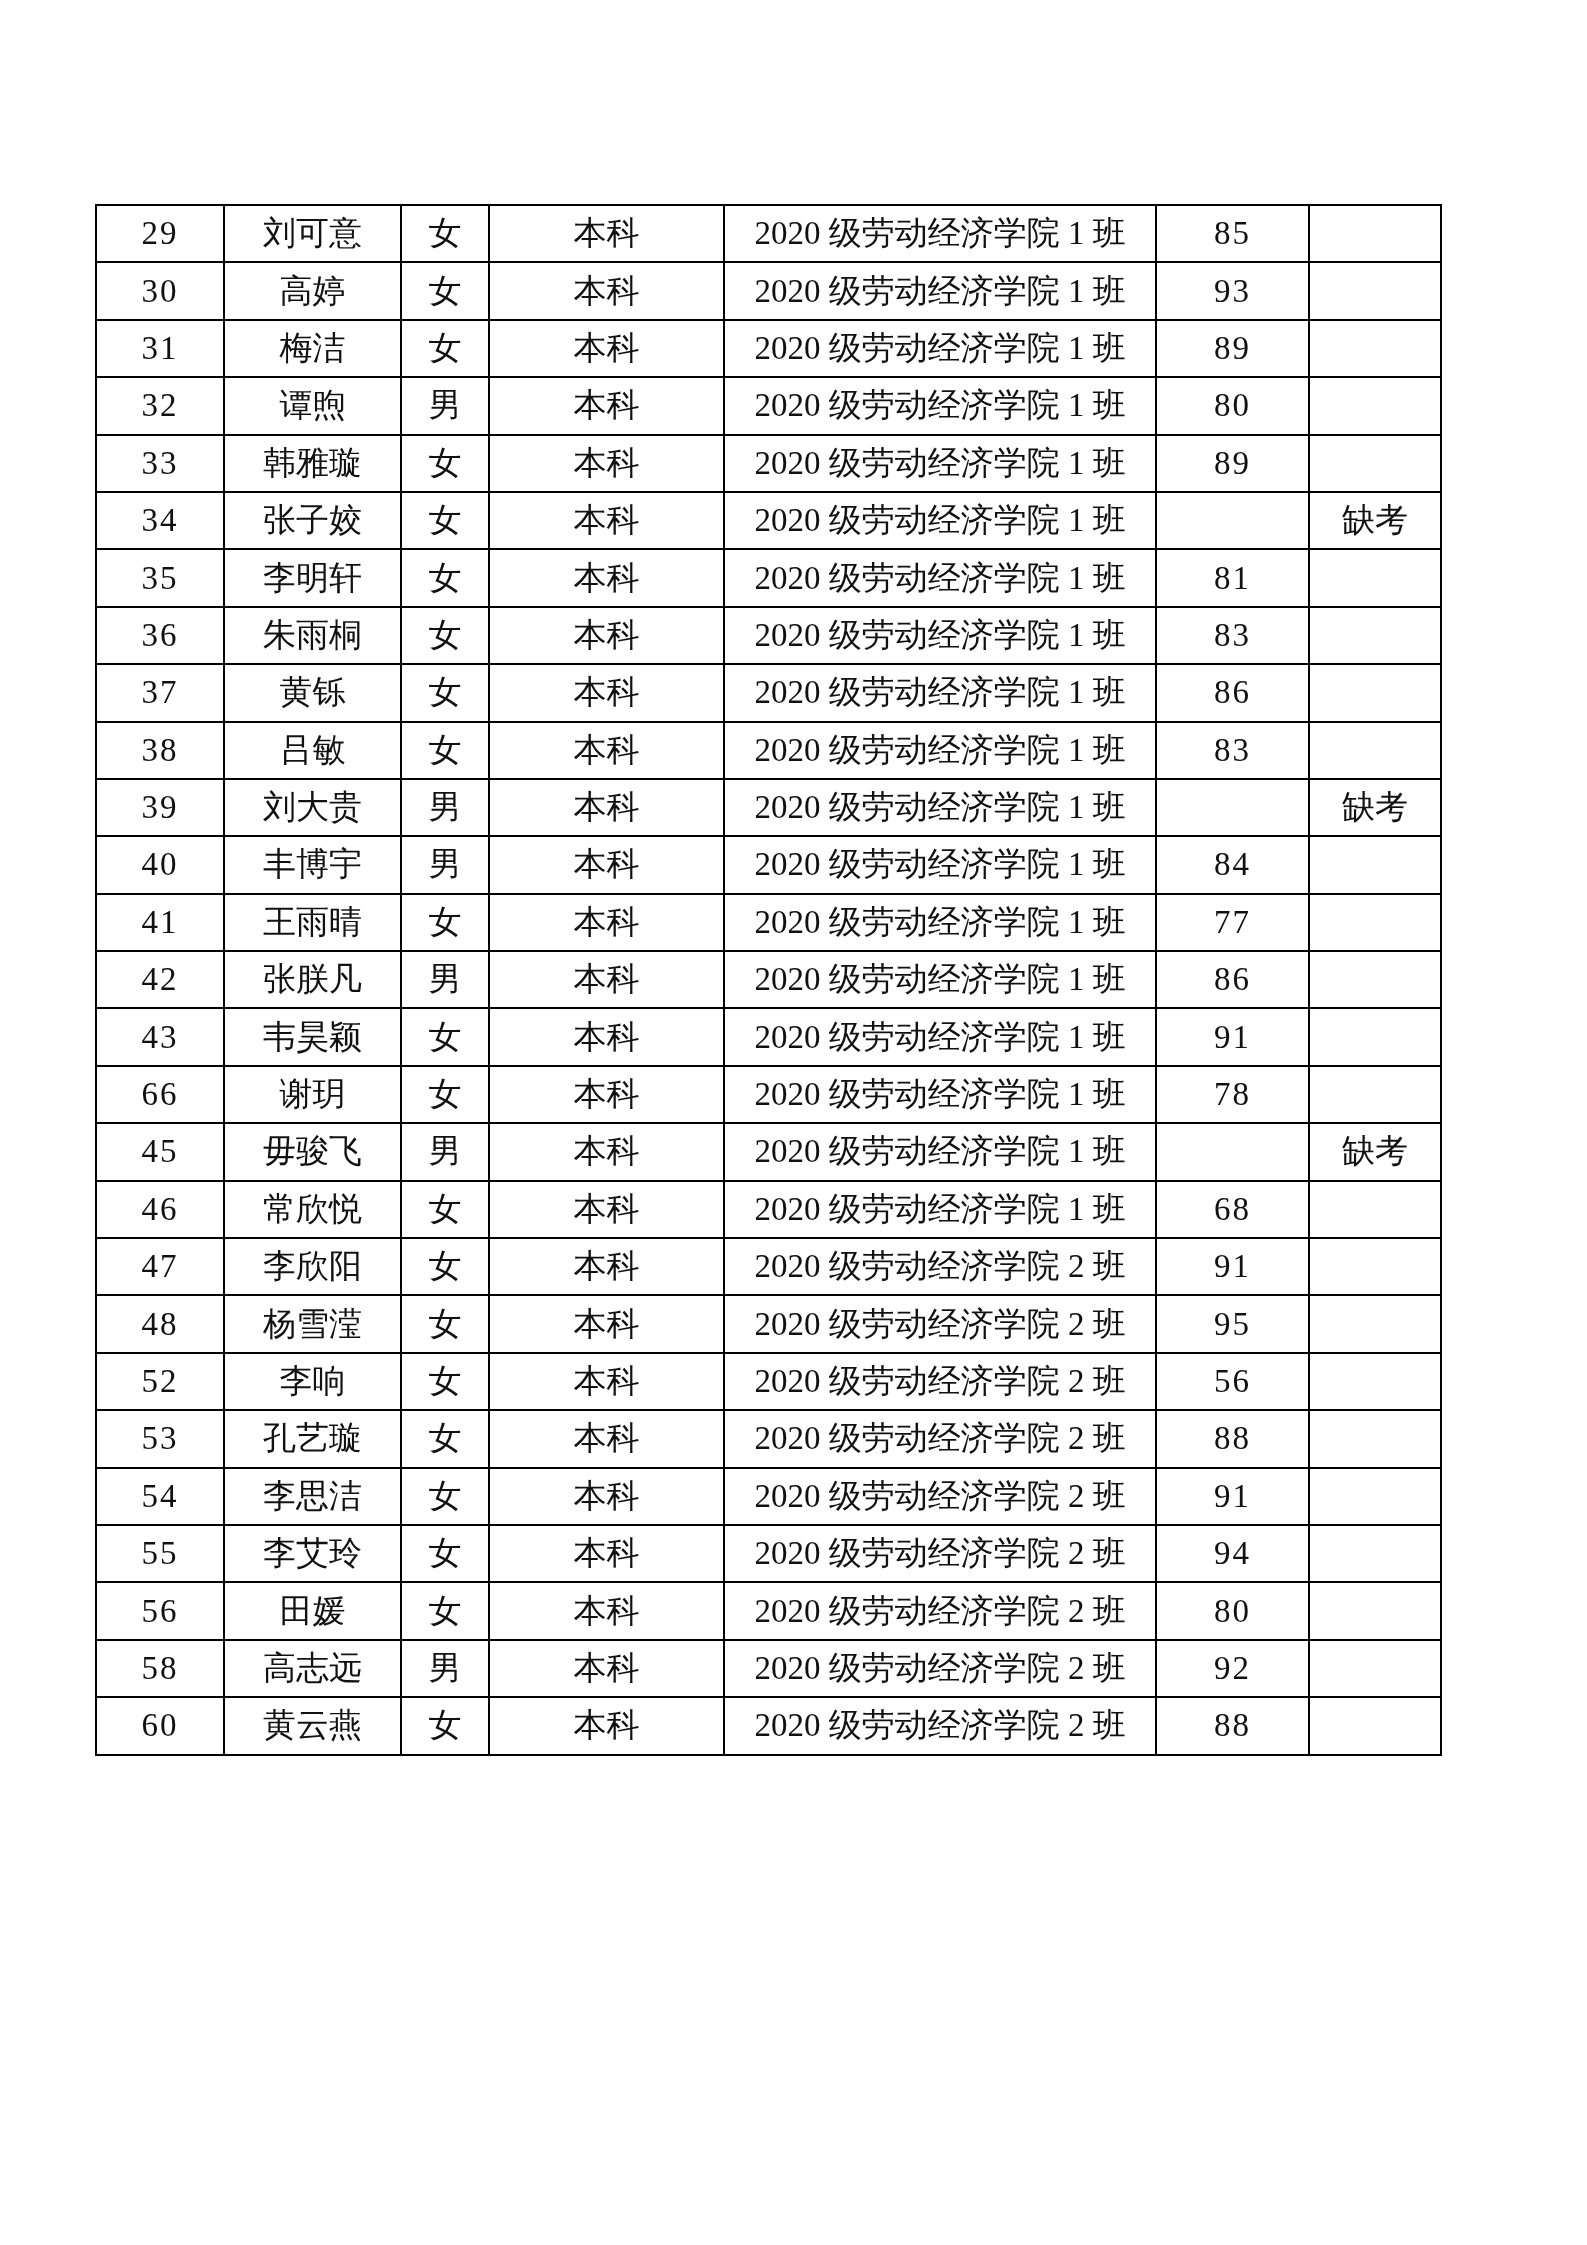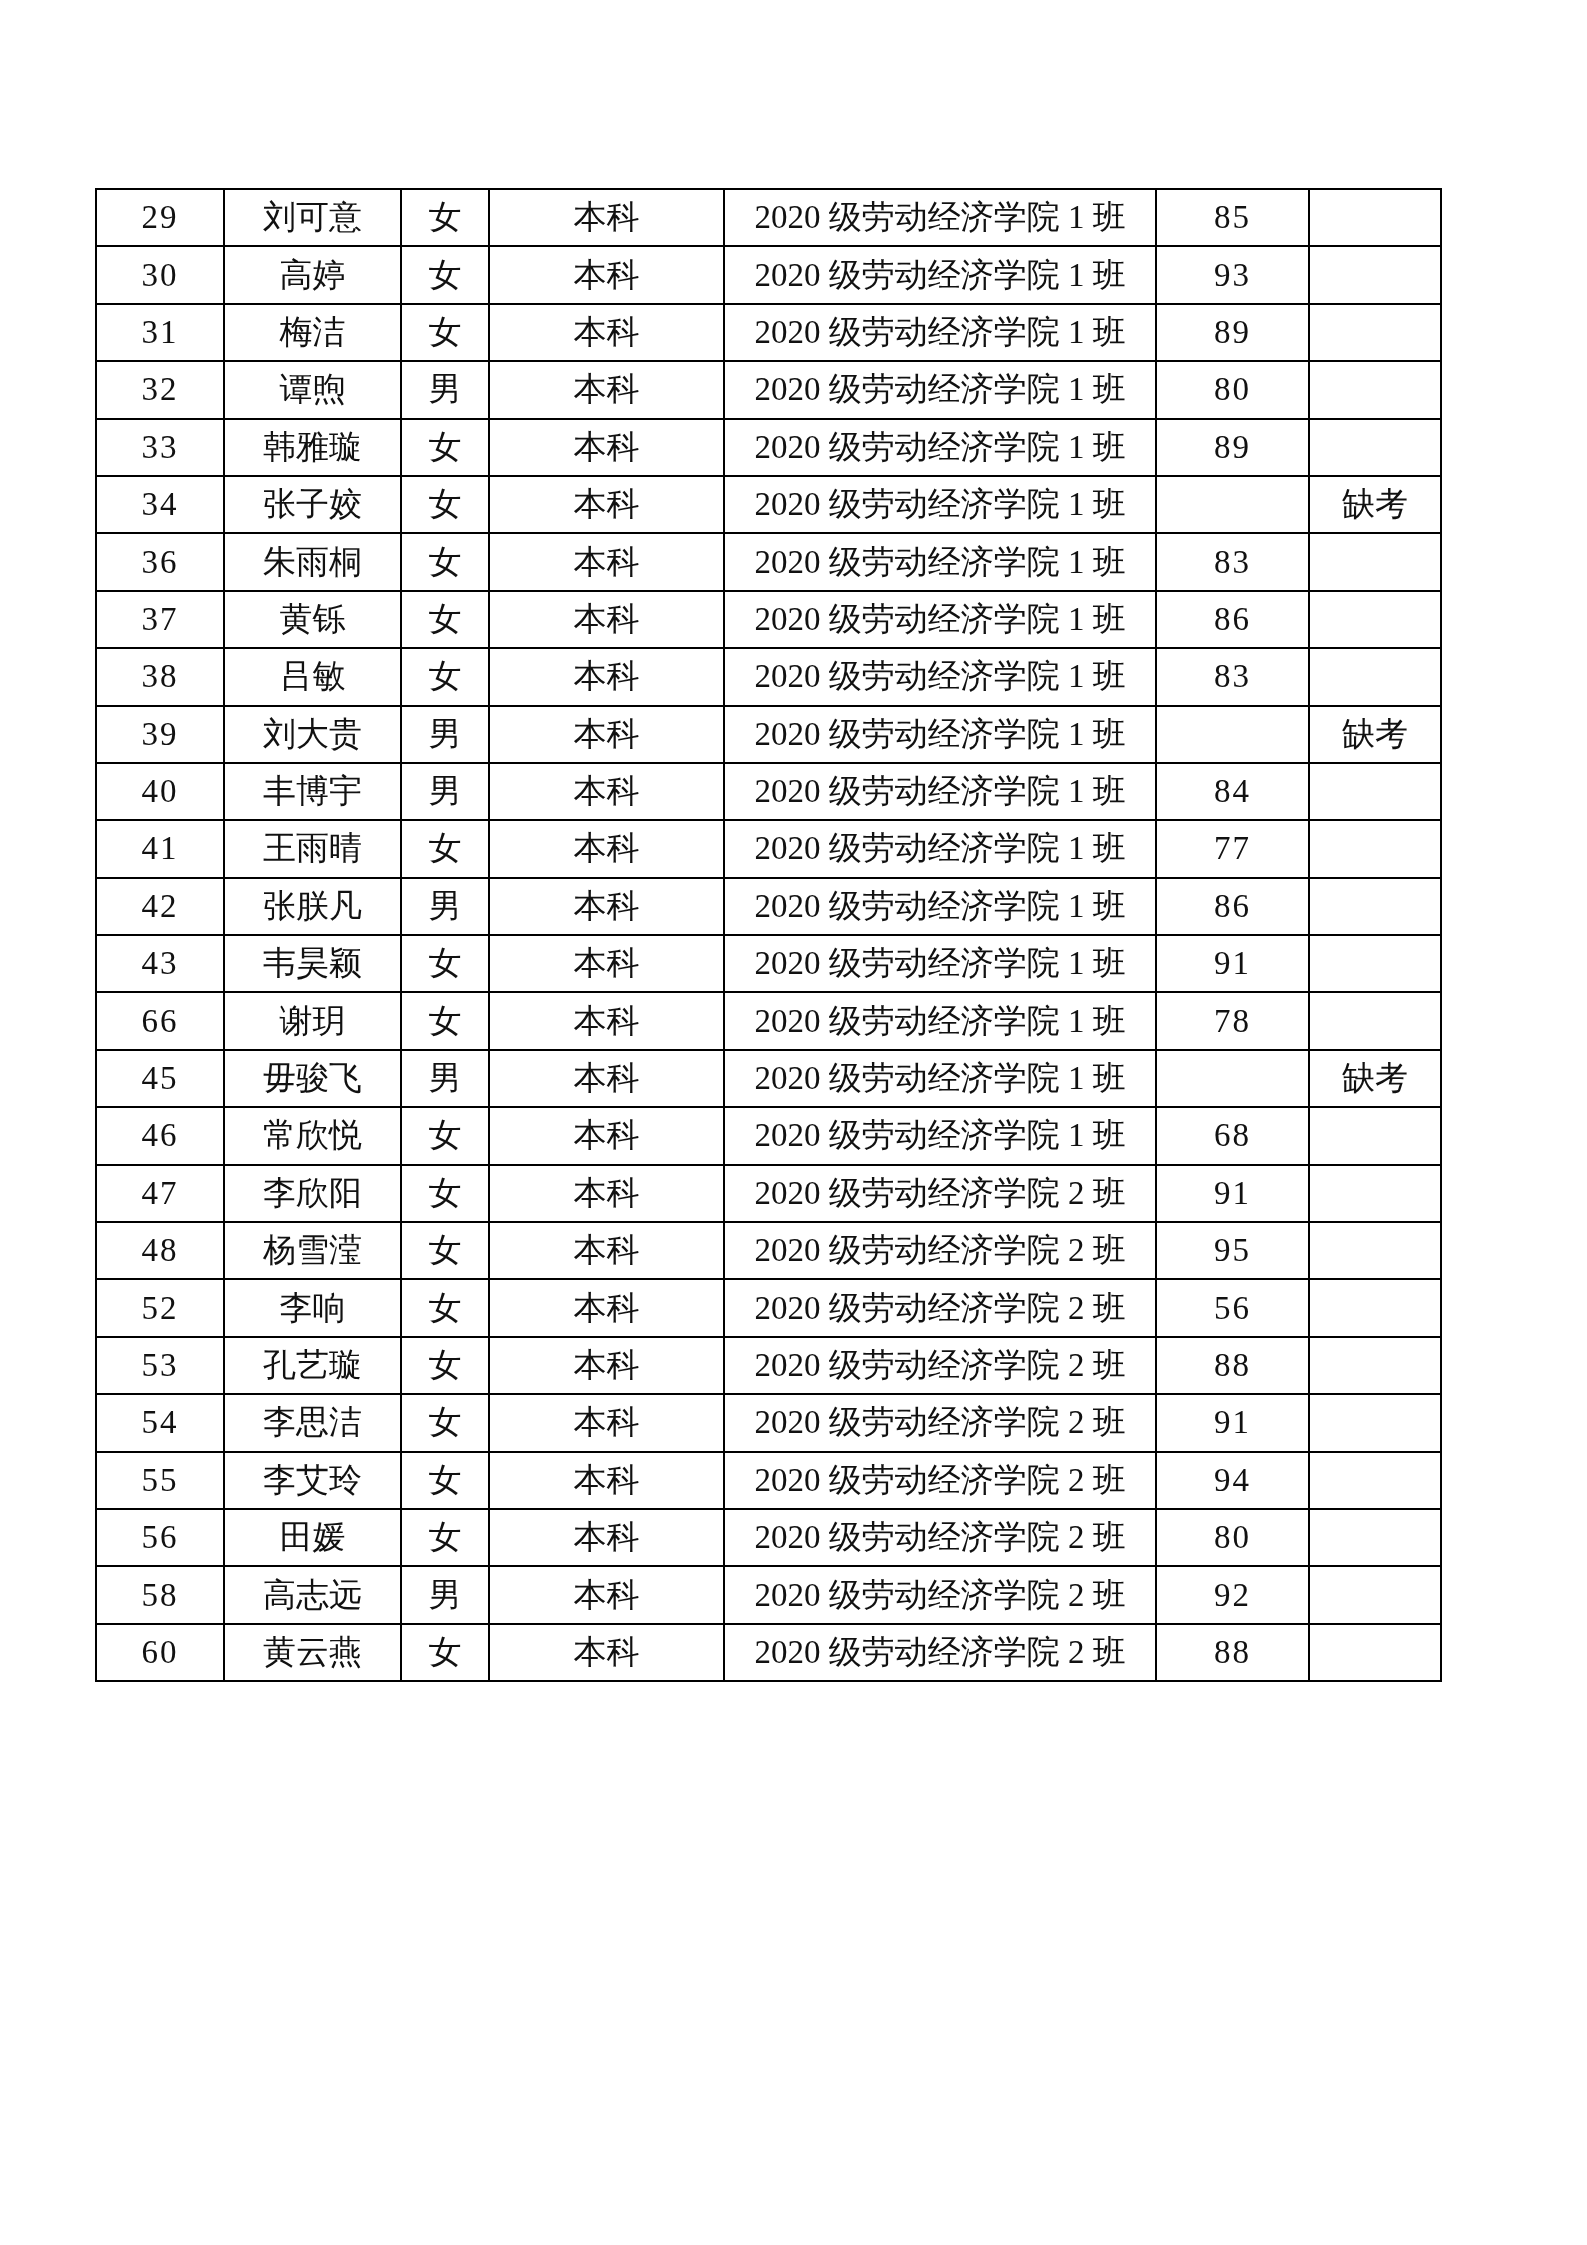--- a/index.html
+++ b/index.html
@@ -17,21 +17,21 @@
   .sheet {
     position: absolute;
     left: 0; top: 0;
     width: 1587px;
     height: 2245px;
     background: #ffffff;
   }
   table.roster {
     position: absolute;
     left: 95px;
-    top: 188px;
+    top: 204px;
     width: 1345px;
     border-collapse: collapse;
     table-layout: fixed;
     padding-left: 44px;
   }
   table.roster td {
     border: 2px solid #000000;
     height: 55.4px;
     text-align: center;
     vertical-align: middle;
@@ -112,20 +112,29 @@
         <tr>
           <td class="cell-no">34</td>
           <td class="cell-name">张子姣</td>
           <td class="cell-gender">女</td>
           <td class="cell-level">本科</td>
           <td class="cell-class">2020 级劳动经济学院 1 班</td>
           <td class="cell-score"></td>
           <td class="cell-remark">缺考</td>
         </tr>
         <tr>
+          <td class="cell-no">35</td>
+          <td class="cell-name">李明轩</td>
+          <td class="cell-gender">女</td>
+          <td class="cell-level">本科</td>
+          <td class="cell-class">2020 级劳动经济学院 1 班</td>
+          <td class="cell-score">81</td>
+          <td class="cell-remark"></td>
+        </tr>
+        <tr>
           <td class="cell-no">36</td>
           <td class="cell-name">朱雨桐</td>
           <td class="cell-gender">女</td>
           <td class="cell-level">本科</td>
           <td class="cell-class">2020 级劳动经济学院 1 班</td>
           <td class="cell-score">83</td>
           <td class="cell-remark"></td>
         </tr>
         <tr>
           <td class="cell-no">37</td>

